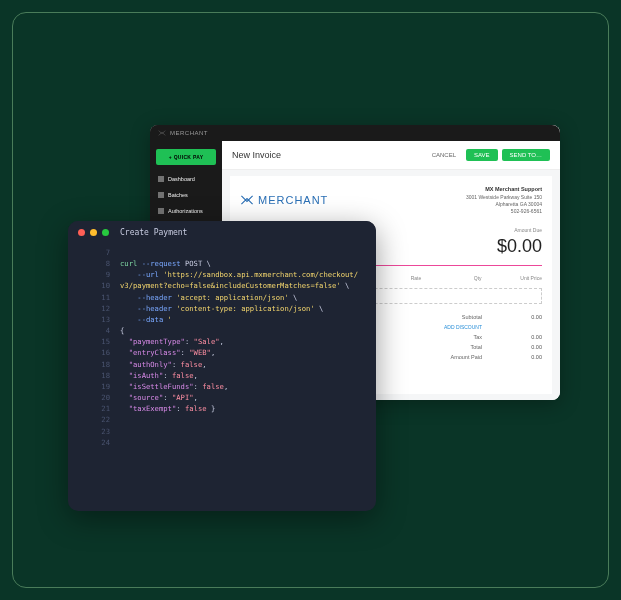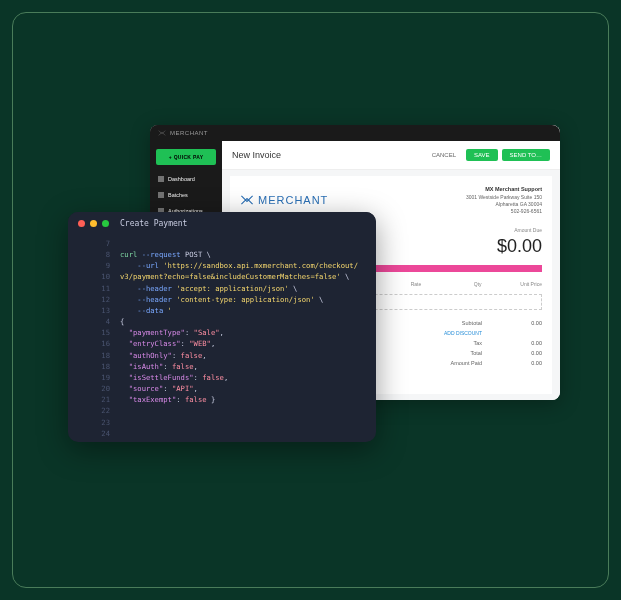--- a/index.html
+++ b/index.html
@@ -119,21 +119,21 @@
   color: #2a6fb5;
   font-size: 11px;
   font-weight: 400;
   letter-spacing: 1px;
 }
 .merchant-mark { width: 14px; height: 14px; }
 .merchant-addr { text-align: right; font-size: 5px; line-height: 1.4; color: #666; }
 .merchant-addr .co { font-weight: 600; color: #333; font-size: 5.5px; }
 .inv-row {
   display: flex;
-  border-bottom: 7px solid #ec4899;
+  border-bottom: 1px solid #ec4899;
   padding-bottom: 8px;
   margin-bottom: 6px;
 }
 .inv-col { flex: 1; }
 .inv-label { font-size: 5px; color: #888; margin-bottom: 3px; }
 .inv-val { font-size: 6px; color: #333; }
 .amount-due { text-align: right; }
 .amount-big { font-size: 18px; color: #222; font-weight: 300; }
 .line-hdr {
   display: flex;
@@ -156,22 +156,22 @@
 .addline .plus { width: 6px; height: 6px; }
 .totals { font-size: 5.5px; }
 .totals .trow { display: flex; justify-content: flex-end; gap: 30px; padding: 2px 0; }
 .totals .tlabel { color: #666; }
 .totals .discount { color: #2a8fd8; font-size: 5px; }
 .totals .tval { width: 30px; text-align: right; }
 
 
 .editor {
   position: absolute;
-  top: 212px; left: 68px;
-  width: 308px; height: 230px;
+  top: 221px; left: 68px;
+  width: 308px; height: 290px;
   background: #1e2433;
   border-radius: 10px;
   overflow: hidden;
   box-shadow: 0 8px 30px rgba(0,0,0,0.4);
   font-family: "Menlo", "Consolas", monospace;
 }
 .ed-title {
   height: 22px;
   background: #1e2433;
   display: flex;

